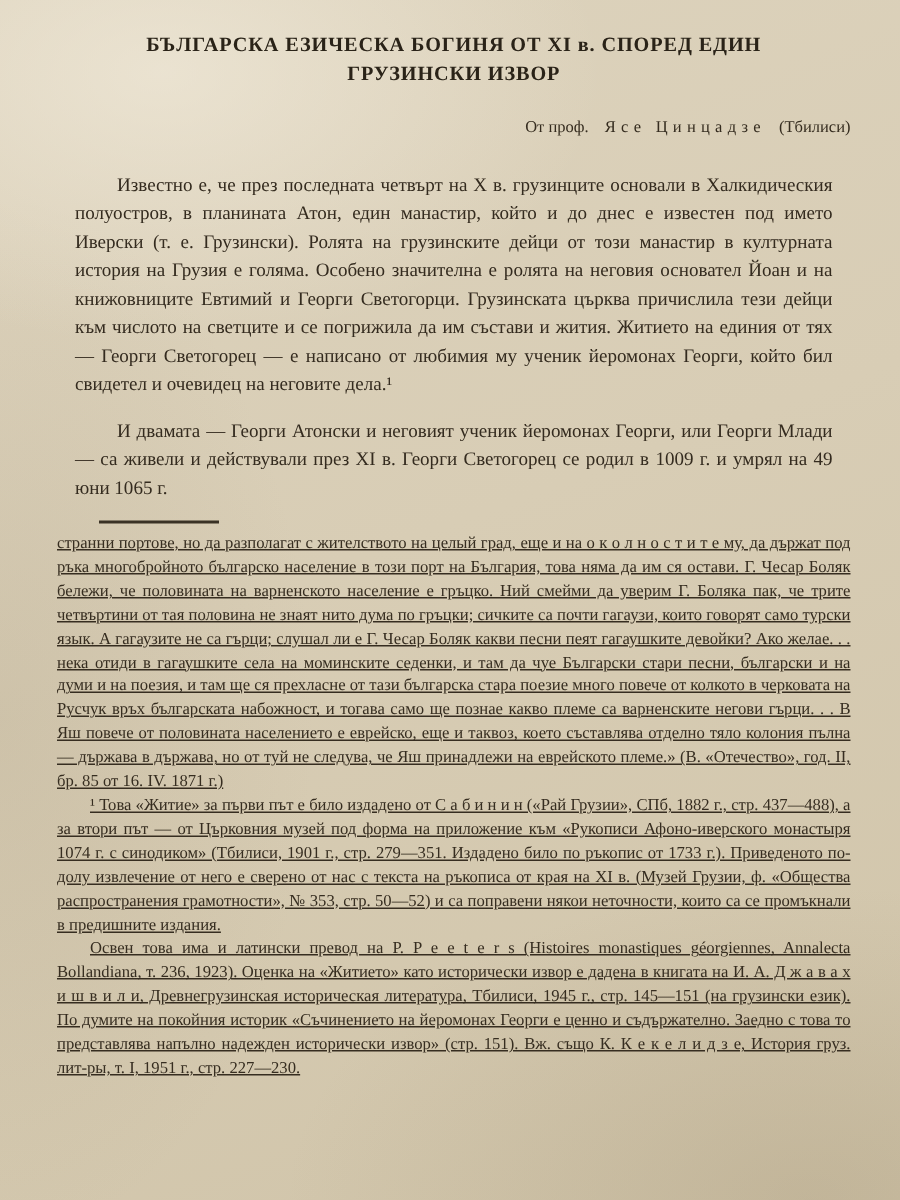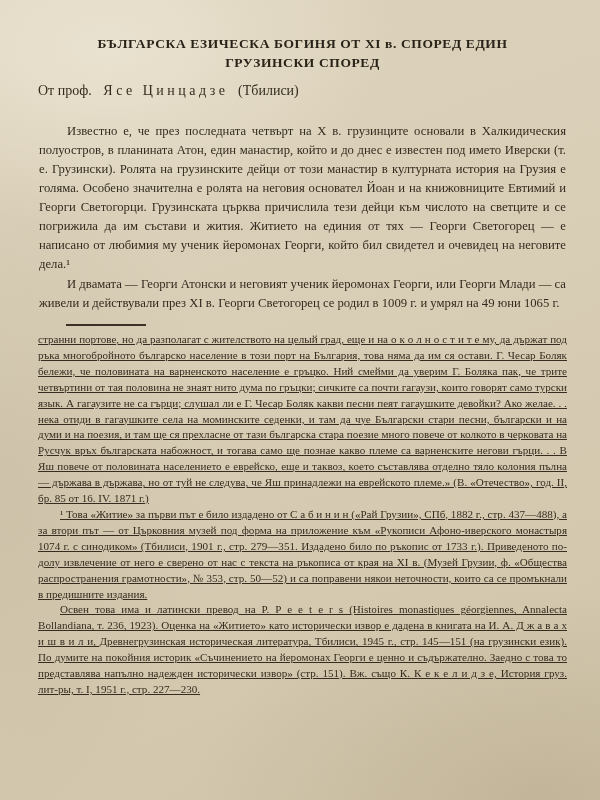--- a/index.html
+++ b/index.html
@@ -7,53 +7,53 @@
     padding: 0;
     background: #b8ac93;
   }
   .page {
     position: relative;
     width: 600px;
     height: 800px;
     margin: 0 auto;
     overflow: hidden;
     box-sizing: border-box;
-    padding: 34px 33px 0 38px;
+    padding: 20px 33px 0 38px;
     color: #33291d;
     font-family: "Liberation Serif", "DejaVu Serif", serif;
     background:
       radial-gradient(ellipse 420px 260px at 18% 6%, rgba(246,240,226,0.55), rgba(246,240,226,0) 70%),
       radial-gradient(ellipse 500px 300px at 90% 100%, rgba(150,134,104,0.25), rgba(150,134,104,0) 70%),
       radial-gradient(ellipse 300px 500px at 0% 60%, rgba(160,146,118,0.18), rgba(160,146,118,0) 70%),
       linear-gradient(160deg, #ddd3bd 0%, #d8cdb5 45%, #d0c4a9 100%);
   }
   .title {
     margin: 0;
     text-align: center;
     font-size: 13.5px;
     line-height: 19px;
     font-weight: bold;
     letter-spacing: 0.6px;
     color: #2a2318;
   }
   .title .tline { display: block; }
   .byline {
-    margin-top: 11px;
-    text-align: left;
-    font-size: 14px;
+    margin-top: 21px;
+    text-align: right;
+    font-size: 11px;
     color: #352c1f;
     white-space: nowrap;
   }
   .byline .author {
     letter-spacing: 3.5px;
     margin: 0 6px 0 8px;
   }
   .bodytext { margin-top: 23px; }
   .bodytext p {
-    margin: 1px;
+    margin: 12px;
     text-align: justify;
     text-indent: 28px;
     font-size: 12.7px;
     line-height: 19px;
     color: #342b1f;
     font-family: Liberation Serif, serif;
   }
   .footnote-rule {
     width: 80px;
     height: 0;
@@ -70,21 +70,21 @@
   }
   .footnotes p.indent { text-indent: 22px; }
 </style>
 </head>
 <body>
 
 <div class="page">
 
   <h1 class="title">
     <span class="tline">БЪЛГАРСКА ЕЗИЧЕСКА БОГИНЯ ОТ XI в. СПОРЕД ЕДИН</span>
-    <span class="tline">ГРУЗИНСКИ СПОРЕД</span>
+    <span class="tline">ГРУЗИНСКИ ИЗВОР</span>
   </h1>
 
   <div class="byline">
     <span>От проф.</span>
     <span class="author">Ясе Цинцадзе</span>
     <span>(Тбилиси)</span>
   </div>
 
   <div class="bodytext">
     <p>Известно е, че през последната четвърт на X в. грузинците основали в Халкидическия полуостров, в планината Атон, един манастир, който и до днес е известен под името Иверски (т. е. Грузински). Ролята на грузинските дейци от този манастир в културната история на Грузия е голяма. Особено значителна е ролята на неговия основател Йоан и на книжовниците Евтимий и Георги Светогорци. Грузинската църква причислила тези дейци към числото на светците и се погрижила да им състави и жития. Житието на единия от тях — Георги Светогорец — е написано от любимия му ученик йеромонах Георги, който бил свидетел и очевидец на неговите дела.¹</p>

